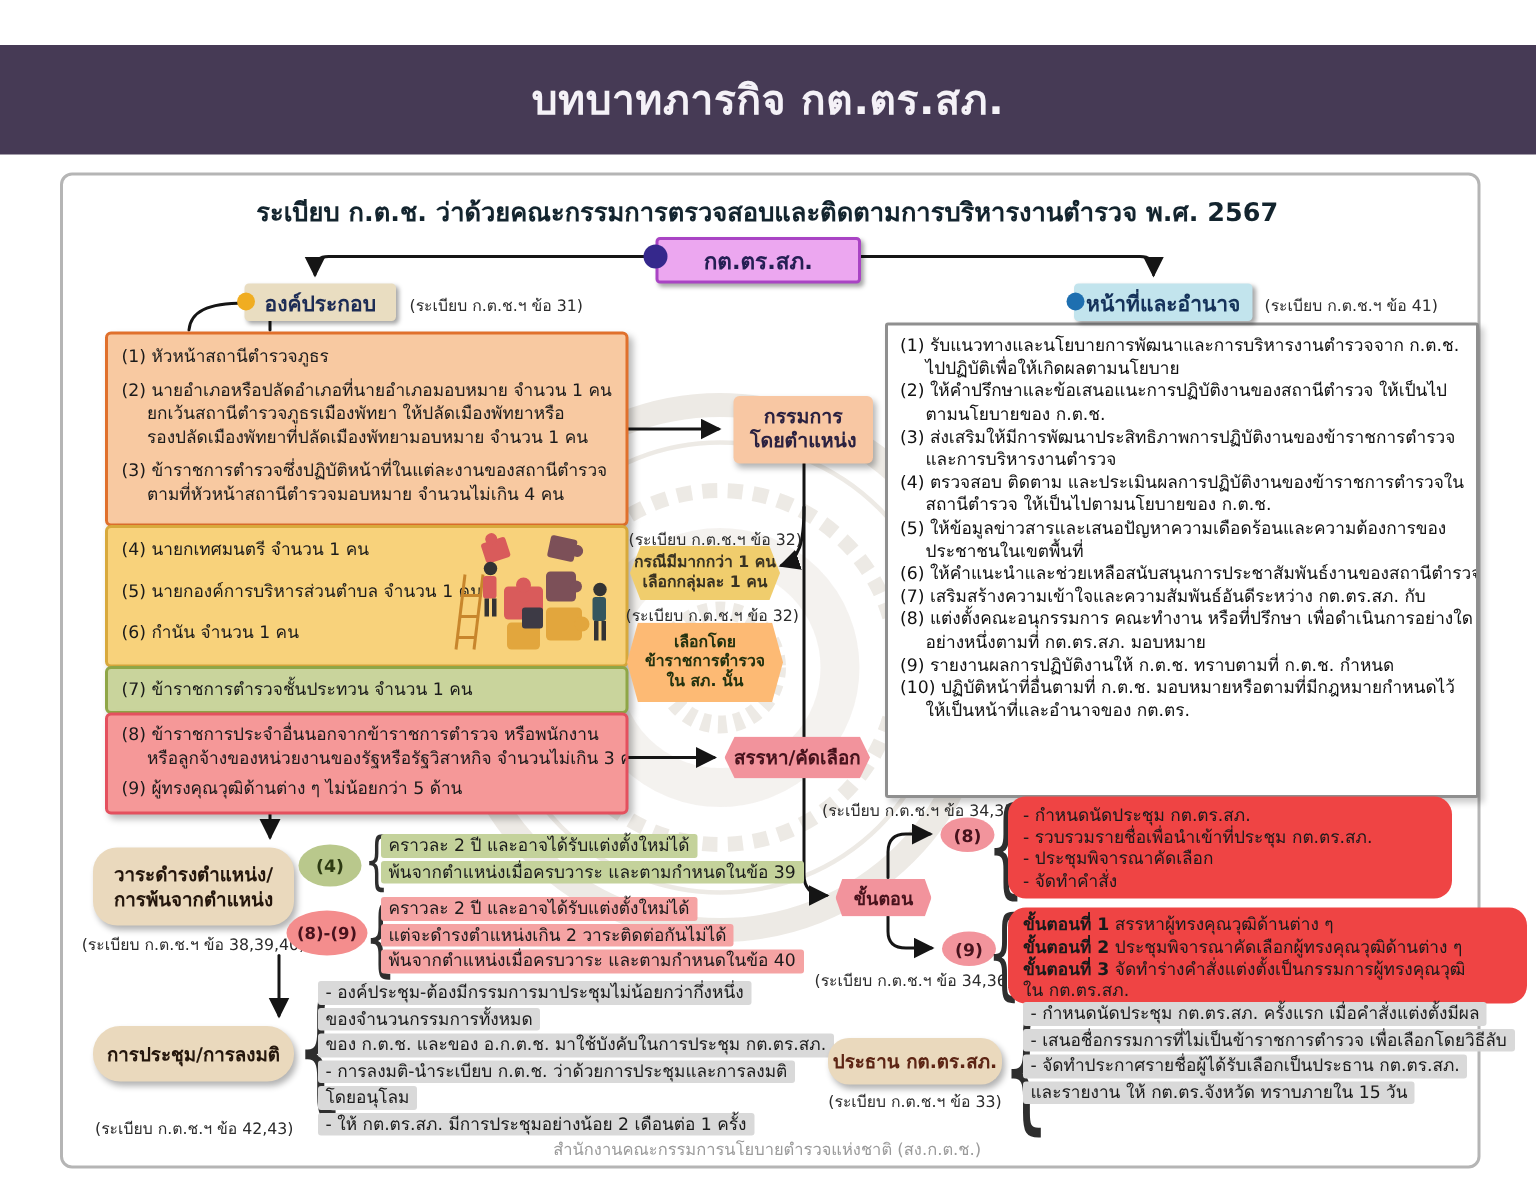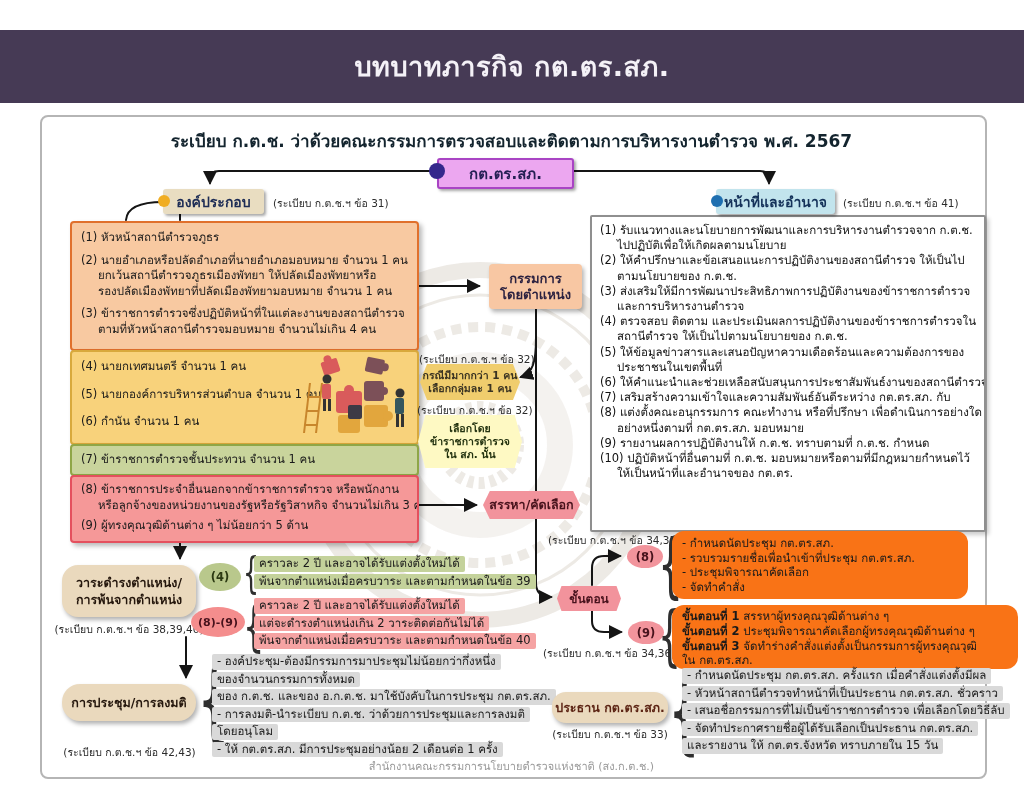--- a/index.html
+++ b/index.html
@@ -32,21 +32,21 @@
        font-weight:bold;text-align:center;}
   .oval{z-index:4;border-radius:50%;display:flex;align-items:center;justify-content:center;
         font-weight:bold;font-size:11.5px;}
   
   .hl-list{z-index:4;font-size:11.5px;line-height:15.5px;}
   .hl-list .line{width:fit-content;padding:0 5px;margin-bottom:2px;border-radius:2px;background:var(--hl);}
   .grey-list{--hl:#d9d9d9;}
   .green-list{--hl:#c4d29b;}
   .pink-list{--hl:#f5a3a3;}
   
-  .pinkbox{z-index:4;background:#f97316;border-radius:12px;font-size:11.5px;
+  .pinkbox{z-index:4;background:#ef4444;border-radius:12px;font-size:11.5px;
            line-height:14.8px;overflow:hidden;}
   .pinkbox .pad{padding:6px 10px;}
   
   .tan{background:#ead9bd;z-index:4;display:flex;flex-direction:column;align-items:center;
        justify-content:center;font-weight:bold;text-align:center;
        box-shadow:2px 3px 4px rgba(0,0,0,.3);}
   .brace{z-index:4;color:#2e2e2e;font-weight:400;transform-origin:left top;line-height:1;}
   .footer{left:40px;top:757px;width:943px;text-align:center;font-size:11px;color:#9a9a9a;z-index:3;}
   svg.layer{left:0;top:0;z-index:2;pointer-events:none;}
   svg.wm{z-index:1;pointer-events:none;}
@@ -190,21 +190,21 @@
 
 <div class="abs ref" style="left:419px;top:351px;width:106px;text-align:center;">(ระเบียบ ก.ต.ช.ฯ ข้อ 32)</div>
 <div class="abs hex" style="left:420px;top:364px;width:100px;height:36px;background:#f0cd6d;font-size:10.5px;color:#3a3322;line-height:13px;">
   <div>
       <div class="line">กรณีมีมากกว่า 1 คน</div>
       <div class="line">เลือกกลุ่มละ 1 คน</div>
     </div>
 </div>
 
 <div class="abs ref" style="left:417px;top:402px;width:106px;text-align:center;">(ระเบียบ ก.ต.ช.ฯ ข้อ 32)</div>
-<div class="abs hex" style="left:418px;top:415px;width:104px;height:53px;background:#fef9c3;font-size:10.5px;color:#23320f;line-height:13px;">
+<div class="abs hex" style="left:418px;top:415px;width:104px;height:53px;background:#fdba74;font-size:10.5px;color:#23320f;line-height:13px;">
   <div>
       <div class="line">เลือกโดย</div>
       <div class="line">ข้าราชการตำรวจ</div>
       <div class="line">ใน สภ. นั้น</div>
     </div>
 </div>
 
 <div class="abs hex" style="left:483px;top:491px;width:97px;height:28px;background:#f2939c;font-size:12.5px;color:#47121c;">สรรหา/คัดเลือก</div>
 
 <div class="abs hex" style="left:557px;top:586px;width:64px;height:25px;background:#f2939c;font-size:12px;color:#47121c;">ขั้นตอน</div>
@@ -297,20 +297,19 @@
       <div class="line">- ให้ กต.ตร.สภ. มีการประชุมอย่างน้อย 2 เดือนต่อ 1 ครั้ง</div>
     </div>
 </div>
 
 <div class="abs tan" style="left:552px;top:692px;width:116px;height:31px;border-radius:14px;font-size:12.5px;color:#5c2414;">ประธาน กต.ตร.สภ.</div>
 <div class="abs ref" style="left:548px;top:726px;width:124px;text-align:center;">(ระเบียบ ก.ต.ช.ฯ ข้อ 33)</div>
 <div class="abs brace" style="left:668px;top:666px;font-size:92px;transform:scale(.55,1);">{</div>
 <div class="abs hl-list grey-list" style="left:682px;top:668px;line-height:15.5px;">
   <div style="--gap:3px;">
       <div class="line">- กำหนดนัดประชุม กต.ตร.สภ. ครั้งแรก เมื่อคำสั่งแต่งตั้งมีผล</div>
-      <div class="line">- หัวหน้าสถานีตำรวจทำหน้าที่เป็นประธาน กต.ตร.สภ. ชั่วคราว</div>
       <div class="line">- เสนอชื่อกรรมการที่ไม่เป็นข้าราชการตำรวจ เพื่อเลือกโดยวิธีลับ</div>
       <div class="line">- จัดทำประกาศรายชื่อผู้ได้รับเลือกเป็นประธาน กต.ตร.สภ.</div>
       <div class="line ind">และรายงาน ให้ กต.ตร.จังหวัด ทราบภายใน 15 วัน</div>
     </div>
 </div>
 
 <div class="abs footer">สำนักงานคณะกรรมการนโยบายตำรวจแห่งชาติ (สง.ก.ต.ช.)</div>
 
 </body></html>

